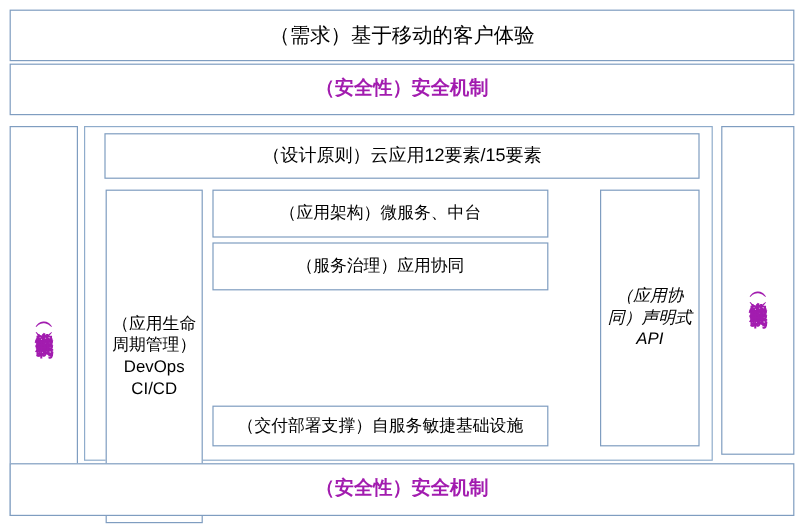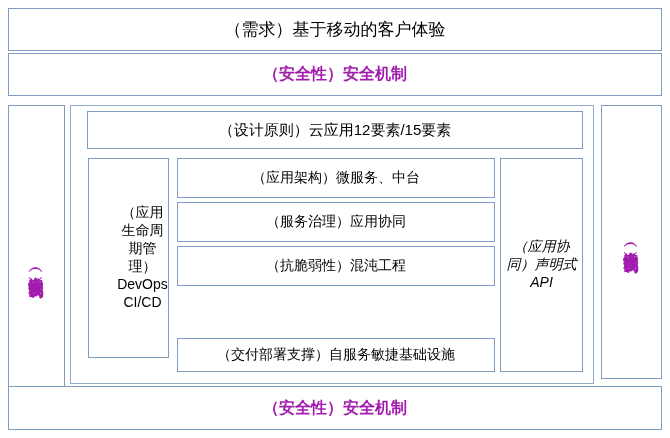--- a/index.html
+++ b/index.html
@@ -80,32 +80,31 @@
   #middle-shell {
     left: 70px; top: 105px; width: 524px; height: 279px;
   }
   
   #design-principles {
     left: 87px; top: 111px; width: 496px; height: 38px;
     font-size: 15px;
   }
   
   #lifecycle {
-    left: 88px; top: 158px; width: 81px; height: 200px;
+    left: 88px; top: 158px; width: 81px; height: 278px;
     font-size: 14px;
-    padding-left: 28px;
   }
   
   #collaboration {
     left: 500px; top: 158px; width: 83px; height: 214px;
     font-size: 14px;
     font-style: italic;
   }
   .stack-box {
-    left: 177px; width: 318px;
+    left: 177px; width: 280px;
     font-size: 14px;
   }
   #stack-0 { top: 158px; height: 40px; }
   #stack-1 { top: 202px; height: 40px; }
   #stack-2 { top: 246px; height: 40px; }
   #stack-3 { top: 290px; height: 44px; }
   #stack-4 { top: 338px; height: 34px; justify-content: center; }
 </style>
 </head>
 <body>
@@ -141,23 +140,20 @@
   <div class="box" id="collaboration">
     <span class="txt">（应用协同）声明式API</span>
   </div>
 
   <div class="box stack-box" id="stack-0">
     <span class="txt">（应用架构）微服务、中台</span>
   </div>
   <div class="box stack-box" id="stack-1">
     <span class="txt">（服务治理）应用协同</span>
   </div>
-  <div class="box stack-box" id="stack-2">
-    <span class="txt">（抗脆弱性）混沌工程</span>
-  </div>
   <div class="box stack-box" id="stack-4">
     <span class="txt">（交付部署支撑）自服务敏捷基础设施</span>
   </div>
 
   <div class="box" id="sec-bottom">
     <span class="txt red">（安全性）安全机制</span>
   </div>
 
 </div>
 

